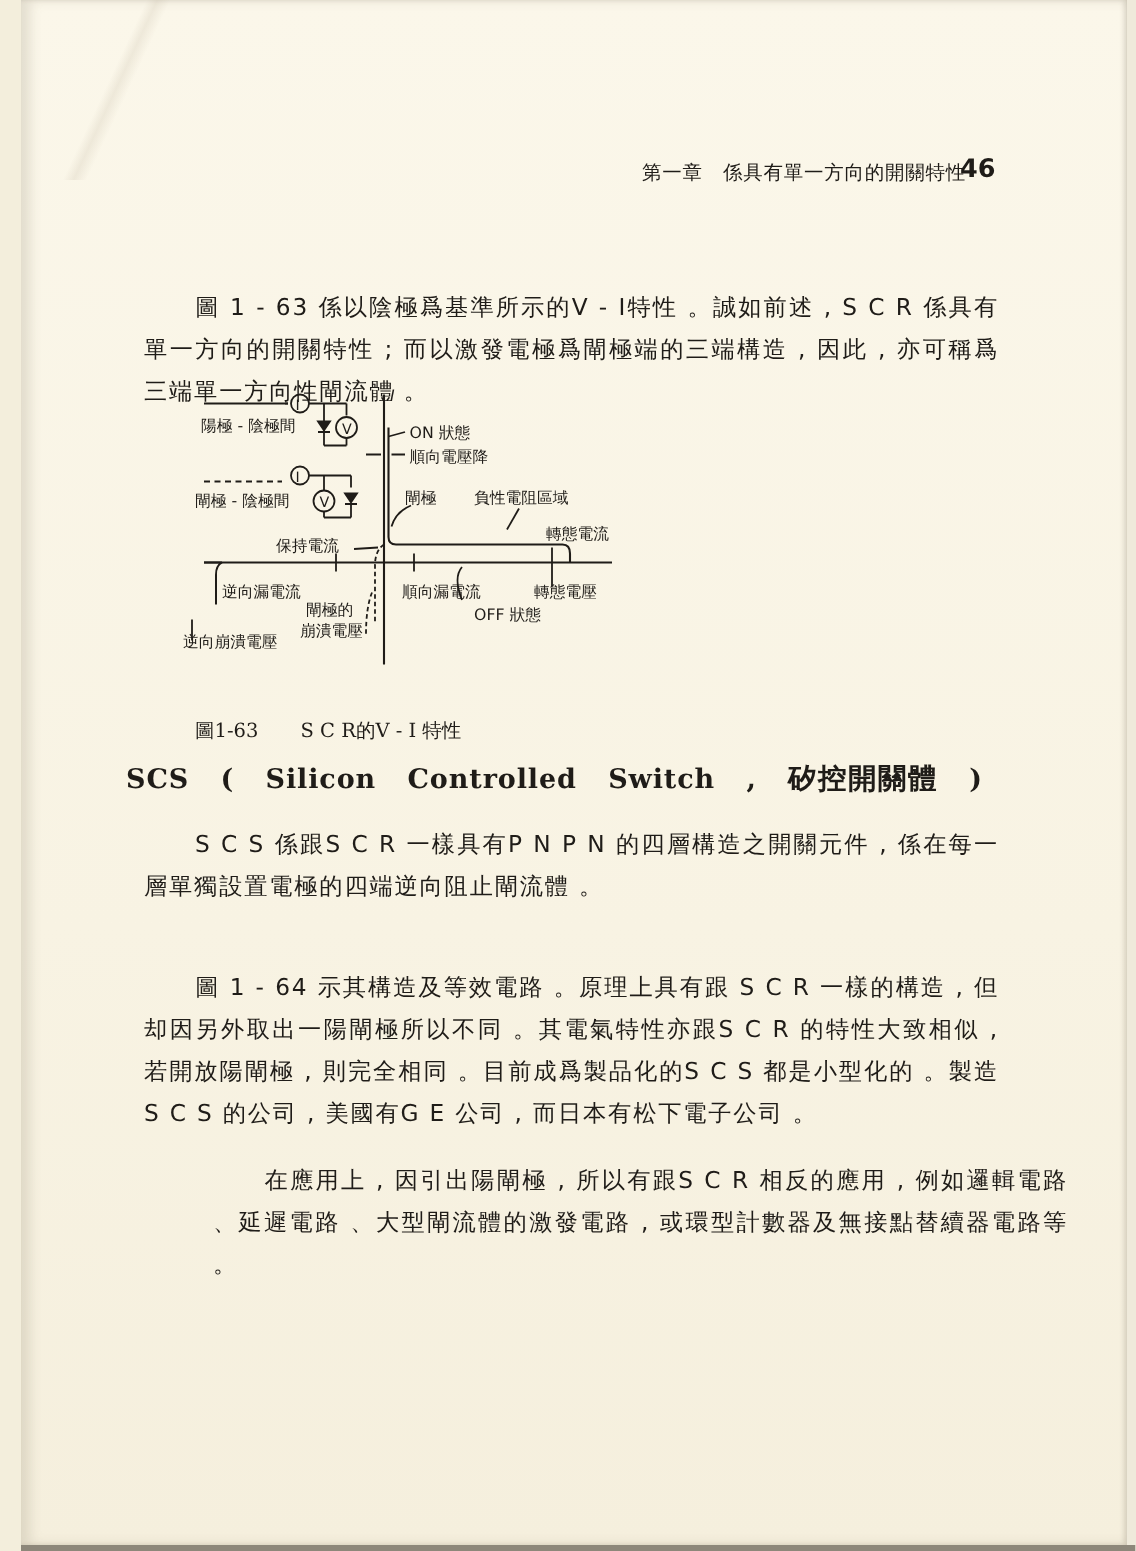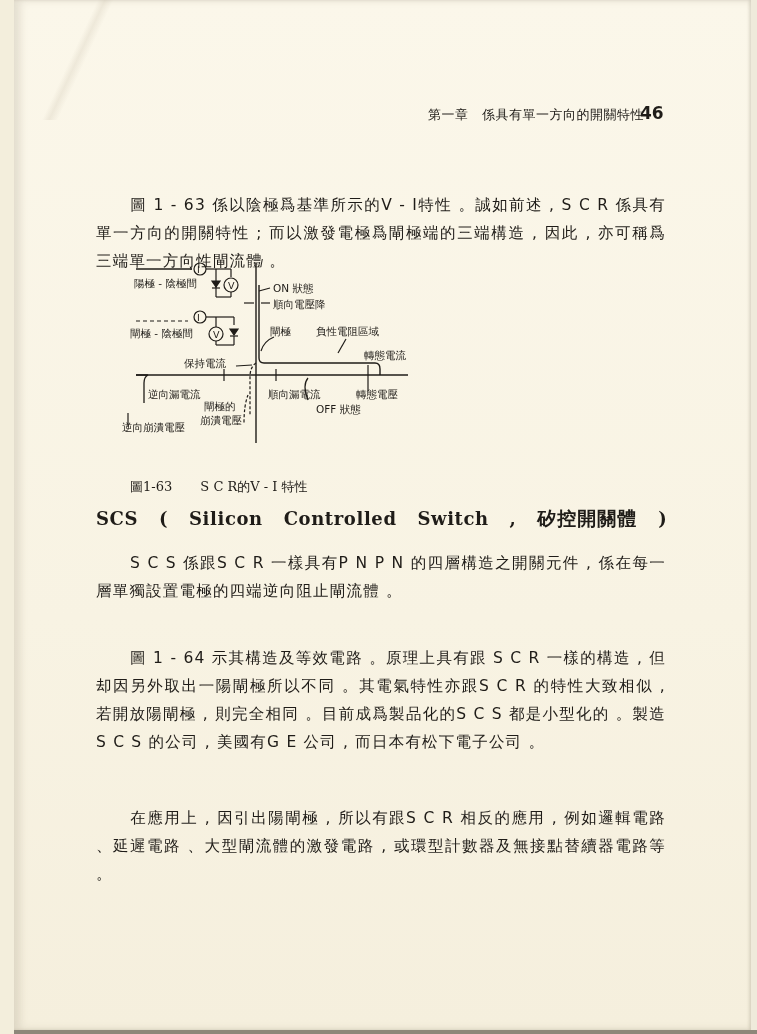--- a/index.html
+++ b/index.html
@@ -35,21 +35,21 @@
     font-family: "DejaVu Sans", sans-serif; font-size: 15.5px; line-height: 28px;
     text-align: justify; letter-spacing: 1.2px;
   }
   .para .indent { display:inline-block; width: 34px; }
   .fig-caption {
     position: absolute; left: 130px; top: 468px;
     font-family: "DejaVu Serif", serif; font-size: 13px; margin-top: 10px;
   }
   .fig-caption span { margin-right: 24px; }
   .section-head {
-    position: absolute; left: 96px; top: 506px;
+    position: absolute; left: 84px; top: 506px;
     font-family: "DejaVu Serif", serif; font-weight: bold; font-size: 18px;
     word-spacing: 14px; letter-spacing: 0.6px;
   }
   .section-head .cn { font-family: "DejaVu Sans", sans-serif; font-size: 19px; letter-spacing: 1px; }
   .underline { }
 
   .diagram { position: absolute; left: 118px; top: 255px; width: 300px; height: 190px; }
   .diagram svg { width: 300px; height: 190px; }
   .dlabel { font-family: "DejaVu Sans", sans-serif; font-size: 10.5px; fill: #1f1c18; }
   .dlabel-s { font-family: "DejaVu Sans", sans-serif; font-size: 9.5px; fill: #1f1c18; }
@@ -159,15 +159,15 @@
 </div>
 
 <div class="para" style="top:549px;">
   <span class="indent"></span><span>S C S  係跟S C R 一樣具有P N P N  的四層構造之開關元件 , 係在每一層單獨設置電極的四端逆向阻止閘流體 。</span>
 </div>
 
 <div class="para" style="top:644px;">
   <span class="indent"></span><span>圖 1 - 64 示其構造及等效電路 。原理上具有跟  S C R  一樣的構造 , 但却因另外取出一陽閘極所以不同 。其電氣特性亦跟S C R  的特性大致相似 , 若開放陽閘極 , 則完全相同 。目前成爲製品化的S C S  都是小型化的 。製造S C S  的公司 , 美國有G E 公司 , 而日本有</span><span class="underline">松下</span><span>電子公司 。</span>
 </div>
 
-<div class="para" style="top:804px;">
+<div class="para" style="top:773px;margin-left:46px;">
   <span class="indent"></span><span>在應用上 , 因引出陽閘極 , 所以有跟S C R  相反的應用 , 例如邏輯電路 、延遲電路 、大型閘流體的激發電路 , 或環型計數器及無接點替續器電路等 。</span>
 </div>
 
 </body></html>

